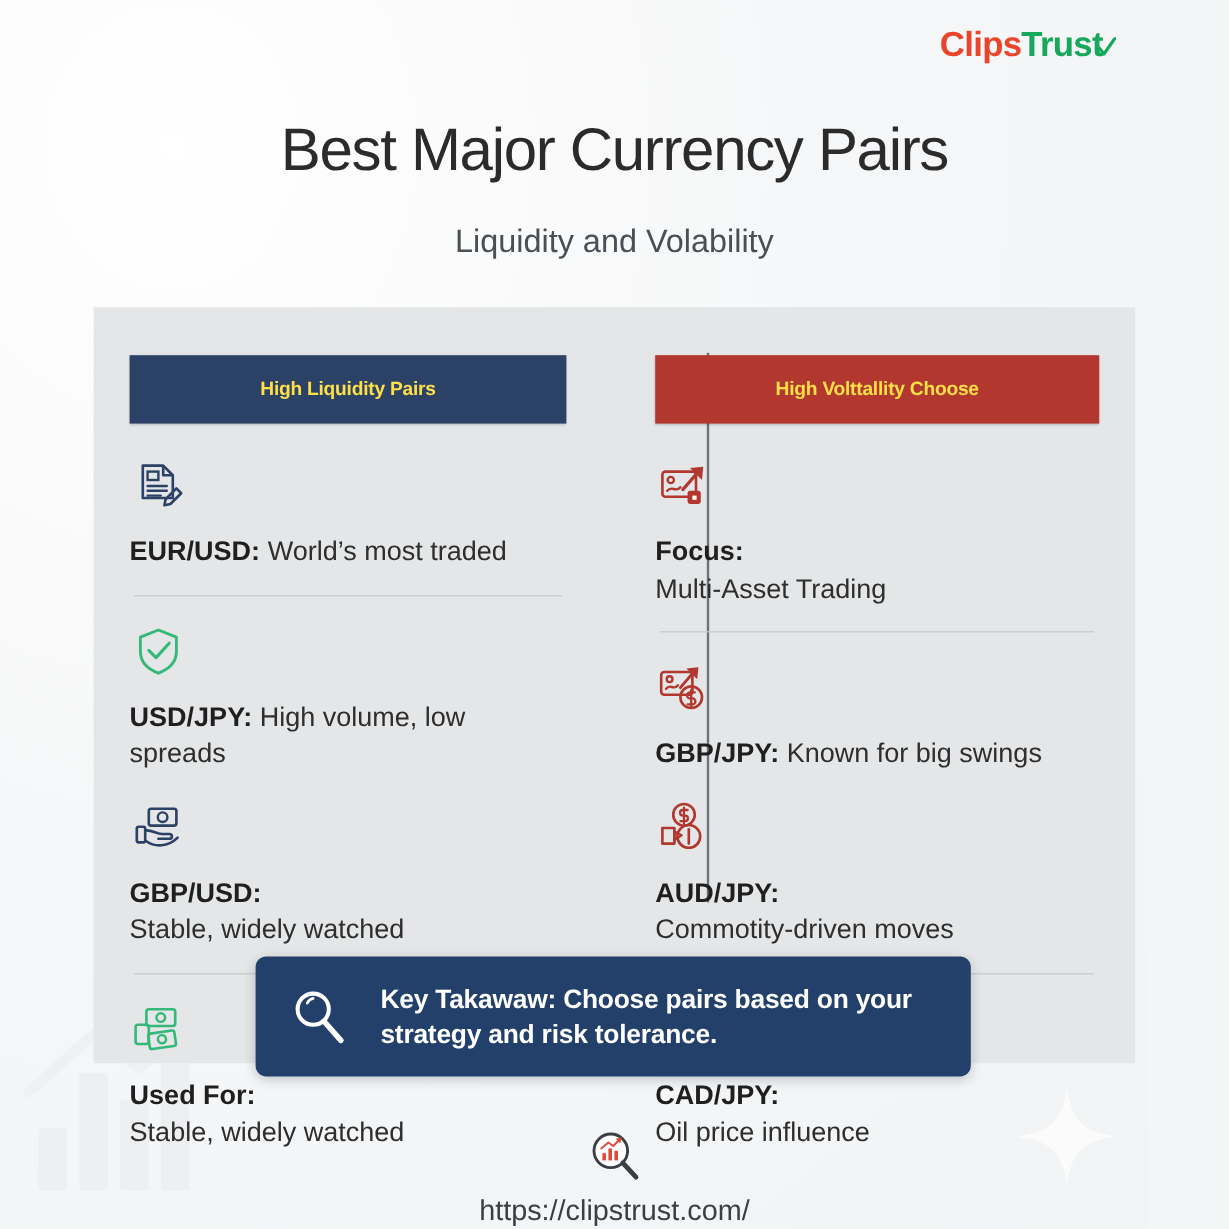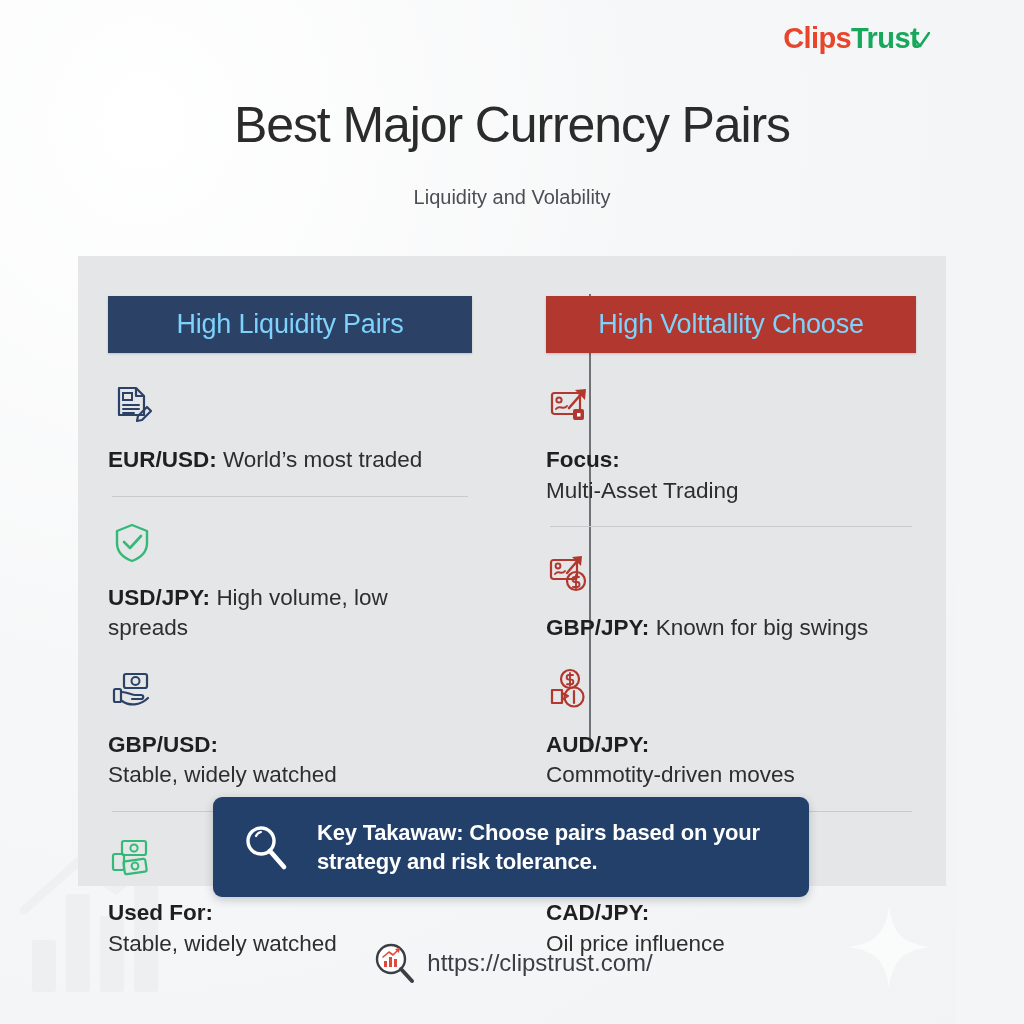--- a/index.html
+++ b/index.html
@@ -46,21 +46,21 @@
   
   .title {
     position:absolute; top:96px; left:0; width:1024px;
     text-align:center;
     font-size:50px; font-weight:normal; color:#2b2b2b;
     letter-spacing:-1.1px;
   }
   .subtitle {
     position:absolute; top:186px; left:0; width:1024px;
     text-align:center;
-    font-size:20px; color:#4a4f55; font-weight:400;
+    font-size:27px; color:#4a4f55; font-weight:400;
   }
 
   
   .card {
     position:absolute; left:78px; top:256px;
     width:868px; height:630px;
     background:#e5e6e7;
   }
 
   .columns {
@@ -77,21 +77,21 @@
 
   .vdivider {
     position:absolute; left:511px; top:38px;
     width:2px; height:458px;
     background:#6e7277;
   }
 
   .col-header {
     height:57px;
     display:flex; align-items:center; justify-content:center;
-    color:#7dd3fc; font-size:27px; font-weight:normal;
+    color:#fde047; font-size:16px; font-weight:bold;
     letter-spacing:-.2px;
     box-shadow:0 1px 2px rgba(0,0,0,.18);
   }
   .hdr-navy { background:#2c4166; }
   .hdr-red  { background:#b2382f; }
 
   .item-list { margin-top:26px; }
 
   .item {
     display:flex; align-items:flex-start;
@@ -133,20 +133,21 @@
   .takeaway-text {
     color:#ffffff; font-size:22px; font-weight:bold; line-height:1.34;
     letter-spacing:-.2px;
   }
 
   
   .footer {
     position:absolute; left:0; top:940px; width:1024px;
     display:flex; align-items:center; justify-content:center;
     gap:10px;
+    flex-direction:column;
   }
   .footer-icon { width:46px; height:46px; }
   .footer-icon svg { width:46px; height:46px; display:block; }
   .footer-url { font-size:24px; color:#3a3f45; }
 </style>
 </head>
 <body>
 
 <div id="page">
 

